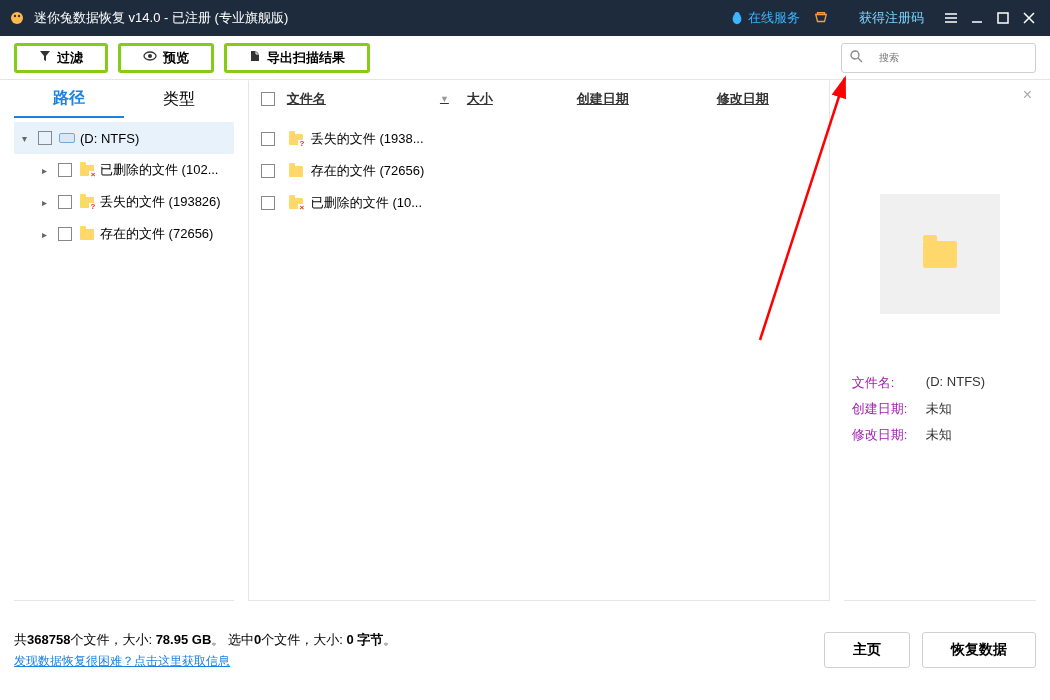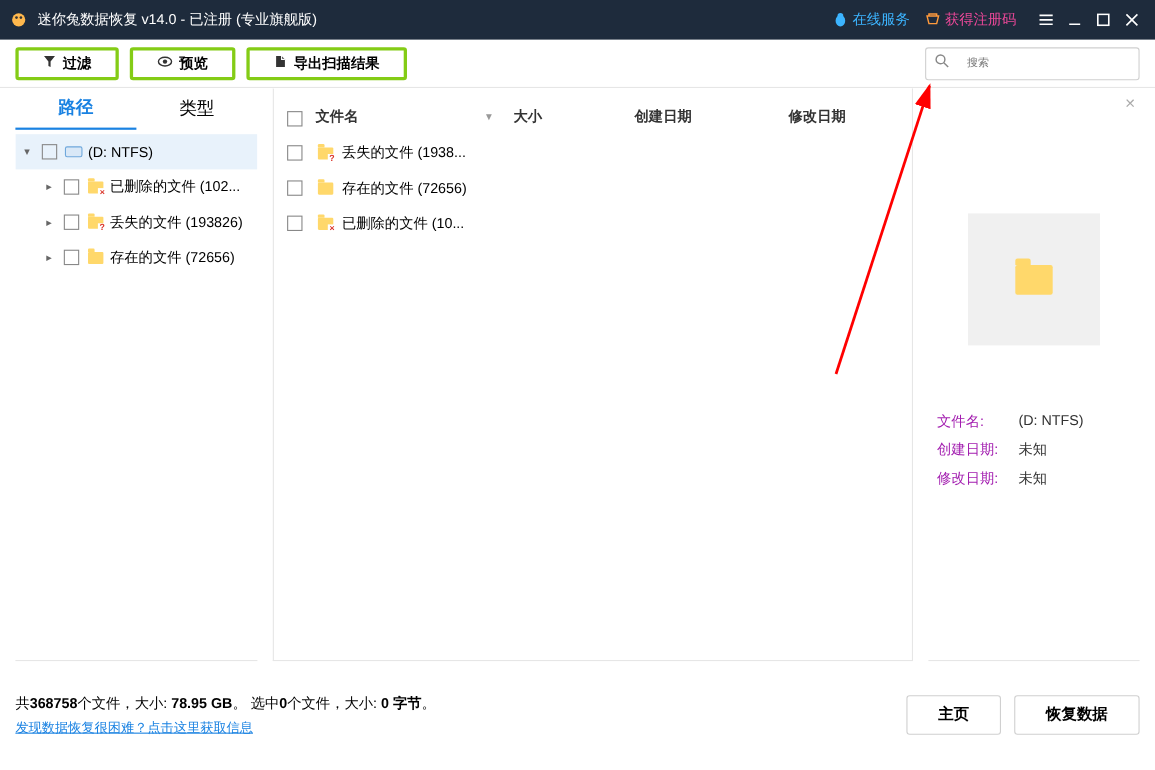--- a/index.html
+++ b/index.html
@@ -4,21 +4,21 @@
 <style>
 * { margin: 0; padding: 0; box-sizing: border-box; font-family: "Microsoft YaHei", sans-serif; }
 body { width: 1050px; height: 700px; background: #fff; overflow: hidden; position: relative; }
 
 .titlebar { height: 36px; background: #1e2b3c; display: flex; align-items: center; padding: 0 8px; color: #fff; font-size: 13px; }
 .titlebar .logo { width: 18px; height: 18px; margin-right: 8px; display: flex; align-items: center; justify-content: center; }
 .titlebar .title { flex: 0 0 auto; }
 .titlebar .spacer { flex: 1; }
 .titlebar .link { display: flex; align-items: center; margin-right: 14px; font-size: 13px; cursor: pointer; }
 .titlebar .link.blue { color: #3cb4ff; }
-.titlebar .link.orange { color: #ec4899; }
+.titlebar .link.orange { color: #7dd3fc; gap: 27px; }
 .titlebar .winbtn { width: 26px; height: 26px; display: flex; align-items: center; justify-content: center; cursor: pointer; color: #fff; }
 
 .toolbar { height: 44px; display: flex; align-items: center; padding: 0 14px; gap: 10px; border-bottom: 1px solid #e6e6e6; }
 .btn { height: 30px; border: 3px solid #84cc16; border-radius: 3px; background: #fff; display: flex; align-items: center; justify-content: center; padding: 0 22px; font-size: 13px; cursor: pointer; font-weight: 600; }
 .btn .icon { margin-right: 6px; }
 .searchbox { margin-left: auto; height: 30px; width: 195px; border: 1px solid #d0d0d0; border-radius: 3px; display: flex; align-items: center; padding: 0 8px; color: #999; }
 .searchbox input { border: none; outline: none; flex: 1; font-size: 10px; margin-left: 16px; }
 
 .content { display: flex; height: 535px; padding: 0 14px 14px 14px; gap: 14px; }
 
@@ -34,21 +34,21 @@
 .tree-item .arrow { width: 14px; color: #666; font-size: 10px; }
 .tree-item .chk { width: 14px; height: 14px; border: 1px solid #888; margin: 0 6px 0 2px; flex-shrink: 0; }
 .tree-item .iconslot { width: 18px; display: flex; align-items: center; justify-content: center; margin-right: 4px; flex-shrink: 0; }
 .folder-icon { width: 14px; height: 11px; background: #ffd86b; border-radius: 1px; position: relative; }
 .folder-icon::before { content: ''; position: absolute; top: -3px; left: 0; width: 6px; height: 3px; background: #ffd86b; border-radius: 1px 1px 0 0; }
 .folder-icon .badge-x { position: absolute; right: -3px; bottom: -3px; width: 8px; height: 8px; background: #fff; color: #d93025; font-size: 8px; font-weight: bold; line-height: 8px; text-align: center; }
 .folder-icon .badge-q { position: absolute; right: -3px; bottom: -3px; width: 8px; height: 8px; background: #fff; color: #d93025; font-size: 8px; font-weight: bold; line-height: 8px; text-align: center; }
 .drive-icon { width: 16px; height: 10px; border: 1px solid #6fa8dc; border-radius: 2px; background: #d9e8f7; }
 
 .midpanel { flex: 1; border: 1px solid transparent; display: flex; flex-direction: column; border-left: 1px solid #e6e6e6; border-right: 1px solid #e6e6e6; border-bottom: 1px solid #e6e6e6; }
-.colheader { display: flex; height: 36px; align-items: flex-end; padding: 2px 12px; font-size: 13px; font-weight: 600; color: #333; }
+.colheader { display: flex; height: 36px; align-items: center; padding: 2px 12px; font-size: 13px; font-weight: 600; color: #333; text-decoration: underline; }
 .colheader .chk { width: 14px; height: 14px; border: 1px solid #888; margin-right: 12px; }
 .colheader .col { display: flex; align-items: center; }
 .colheader .col.name { width: 180px; }
 .colheader .col.size { width: 110px; }
 .colheader .col.created { width: 140px; }
 .colheader .col.modified { width: 100px; }
 .sort-arrow { margin-left: auto; color: #999; font-size: 9px; margin-right: 18px; }
 .filelist { flex: 1; padding: 6px 12px; }
 .file-row { display: flex; align-items: center; height: 32px; font-size: 13px; }
 .file-row .chk { width: 14px; height: 14px; border: 1px solid #888; margin-right: 12px; flex-shrink: 0; }

